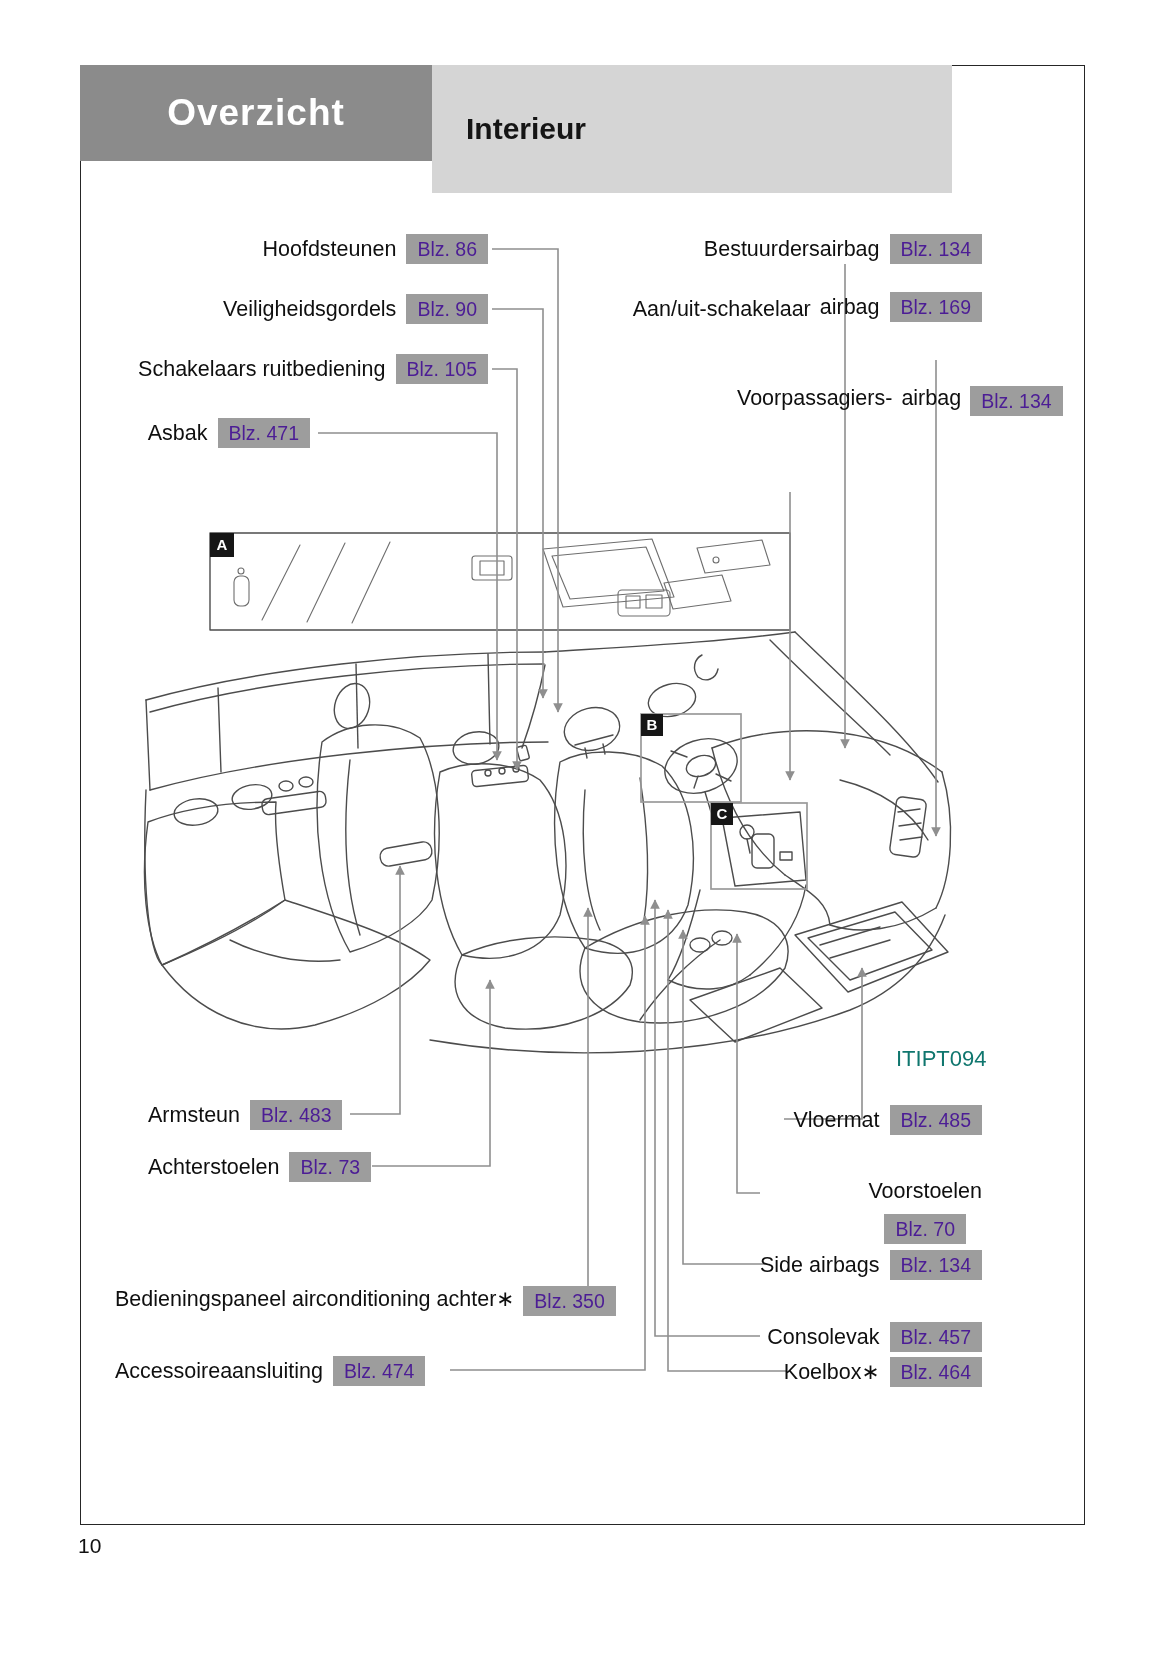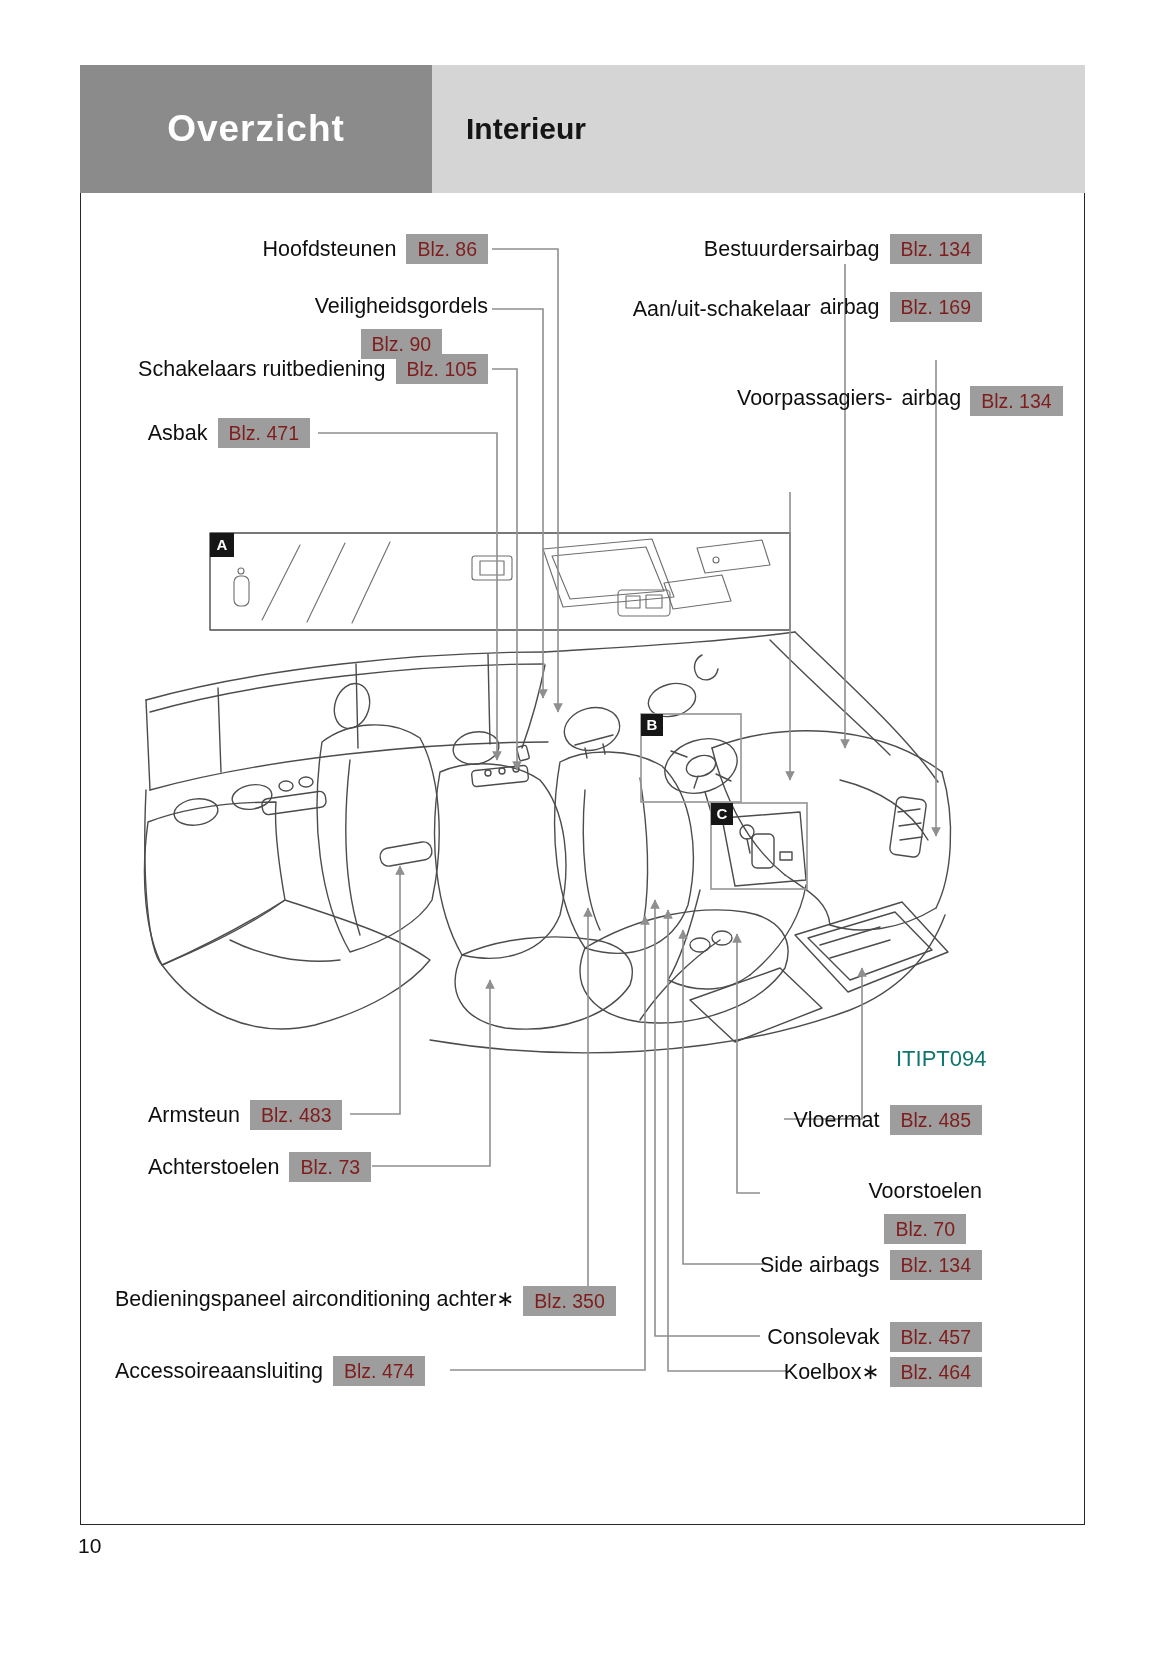--- a/index.html
+++ b/index.html
@@ -1,34 +1,34 @@
 <!DOCTYPE html>
 <html style="--banner: #8b8b8b; --panel: #d5d5d5; --badge: #9d9d9d; --line: #8f8f8f;"><head>
 <meta charset="utf-8">
 <style>
   html,body{margin:0;padding:0;background:#ffffff;}
   .page{position:relative;width:1166px;height:1654px;background:#fff;
         font-family:"Liberation Sans",sans-serif;color:#111;overflow:hidden;}
   .frame{position:absolute;left:80px;top:65px;width:1003px;height:1458px;
          border:1.5px solid #262626;z-index:1;}
-  .banner{position:absolute;left:80px;top:65px;width:352px;height:128px;
+  .banner{position:absolute;left:80px;top:65px;width:352px;height:96px;
           background:var(--banner,#8b8b8b);display:flex;align-items:center;justify-content:center;z-index:2;}
   .banner span{color:#fff;font-size:37px;font-weight:bold;letter-spacing:1px;}
-  .heading{position:absolute;left:432px;top:65px;width:653px;height:128px;
+  .heading{position:absolute;left:432px;top:65px;width:520px;height:128px;
            background:var(--panel,#d5d5d5);display:flex;align-items:center;
            padding-left:34px;box-sizing:border-box;z-index:2;}
   .heading span{font-size:30px;font-weight:bold;color:#151515;}
   .overlay{position:absolute;left:0;top:0;width:1166px;height:1654px;z-index:2;}
   .callout{position:absolute;display:flex;align-items:center;gap:10px;
            font-size:21.5px;white-space:nowrap;z-index:3;color:#0f0f0f;}
   .callout.vstack{gap:9px;}
   .callout.vstack.r{align-items:flex-end;}
   .callout.vstack.l{align-items:flex-start;}
   .inline-pair{display:flex;align-items:center;gap:10px;}
-  .badge{background:var(--badge,#9d9d9d);color:#7f1d1d;padding:2px 11px;
+  .badge{background:var(--badge,#9d9d9d);color:#4c1d95;padding:2px 11px;
          font-size:19.5px;line-height:26px;display:inline-block;}
   .figure-code{position:absolute;left:896px;top:1046px;font-size:22px;color:#0f766e;z-index:3;}
   .page-number{position:absolute;left:78px;top:1534px;font-size:21px;color:#111;z-index:3;}
   
   .car path,.car rect,.car ellipse,.car circle,.car polygon,.car polyline{
       fill:none;stroke:#4c4c4c;stroke-width:1.4;stroke-linecap:round;stroke-linejoin:round;}
   .decor path,.decor rect,.decor ellipse,.decor circle,.decor polygon{
       fill:none;stroke:#6e6e6e;stroke-width:1.1;}
   .band{fill:#ffffff;stroke:#9a9a9a;stroke-width:1.6;}
   .abox{fill:none;stroke:#9a9a9a;stroke-width:1.7;}
@@ -190,21 +190,21 @@
       <polyline points="450,1370 645,1370 645,916" marker-end="url(#arr)"></polyline>
       <polyline points="760,1336 655,1336 655,900" marker-end="url(#arr)"></polyline>
       <polyline points="786,1371 668,1371 668,910" marker-end="url(#arr)"></polyline>
     </g>
   </svg>
 
   <div class="callout" style="top:234px;right:678px;margin-left:20px;">
     <span>Hoofdsteunen</span>
     <span class="badge">Blz. 86</span>
   </div>
-  <div class="callout" style="top:294px;right:678px;flex-direction:column;">
+  <div class="callout" style="top:294px;right:678px;">
     <span>Veiligheidsgordels</span>
     <span class="badge">Blz. 90</span>
   </div>
   <div class="callout" style="top:354px;right:678px;">
     <span>Schakelaars ruitbediening</span>
     <span class="badge">Blz. 105</span>
   </div>
   <div class="callout" style="top:418px;right:856px;">
     <span>Asbak</span>
     <span class="badge">Blz. 471</span>

